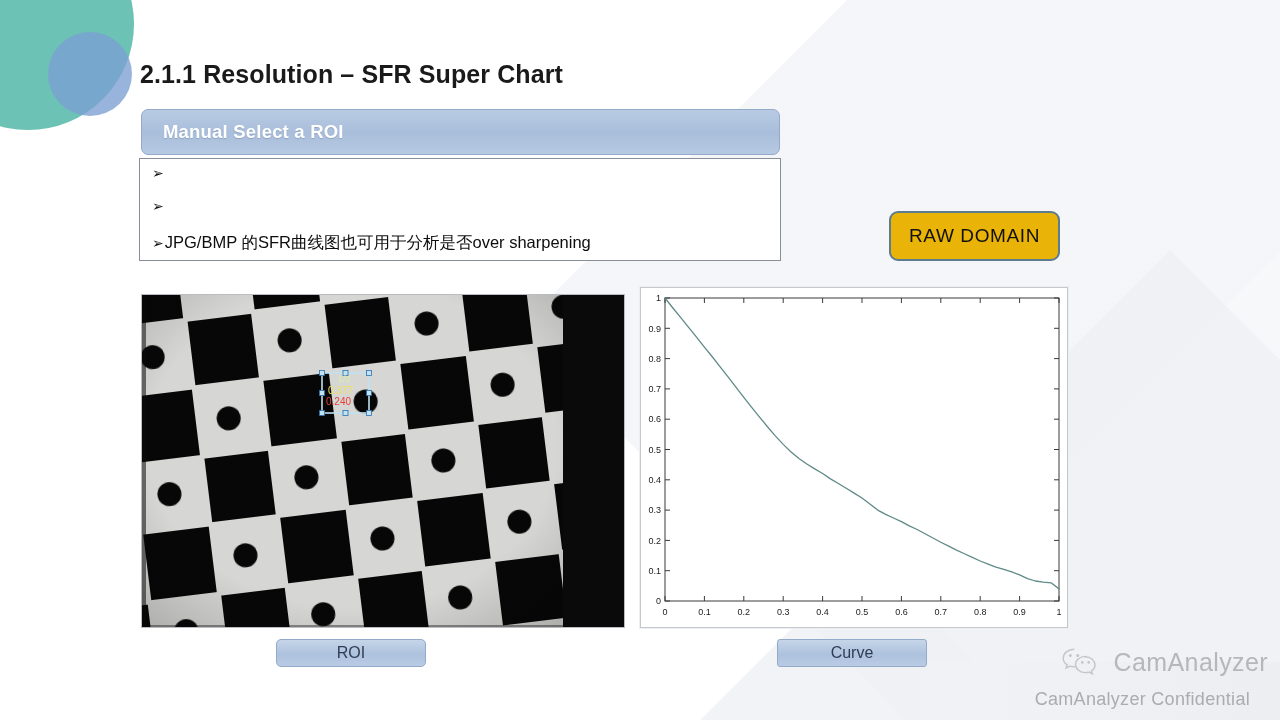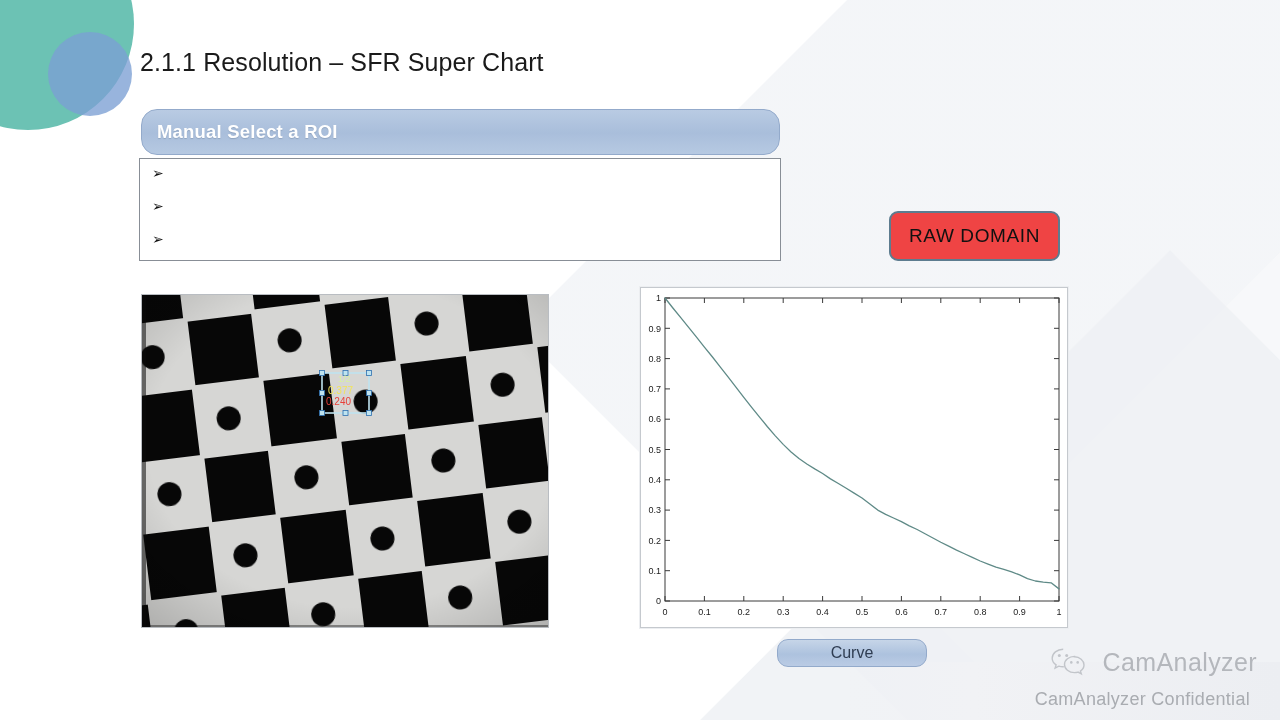--- a/index.html
+++ b/index.html
@@ -61,39 +61,39 @@
     left: 48px; top: 32px;
     width: 84px; height: 84px;
     border-radius: 50%;
     background: #7b9fd4;
     opacity: .78;
   }
 
   
   .page-title {
     position: absolute;
-    left: 140px; top: 48px;
+    left: 140px; top: 60px;
     font-size: 25px;
-    font-weight: normal;
+    font-weight: bold;
     color: #1a1a1a;
     letter-spacing: .1px;
     white-space: nowrap;
   }
 
   
   .banner {
     position: absolute;
     left: 141px; top: 109px;
     width: 639px; height: 46px;
-    border-radius: 16px;
+    border-radius: 7px;
     background: linear-gradient(180deg, #b9cbe3 0%, #a9bedb 52%, #b6c9e2 100%);
     border: 1px solid #93aacb;
     display: flex;
     align-items: center;
-    padding-left: 15px;
+    padding-left: 21px;
   }
   .banner-text {
     color: #ffffff;
     font-size: 18.5px;
     font-weight: bold;
     letter-spacing: .2px;
     text-shadow: 0 1px 1px rgba(120,140,168,.55);
   }
 
   
@@ -121,76 +121,76 @@
   }
   .bullet-text { font-size: 16.5px; color: #0d0d0d; }
 
   
   .raw-domain {
     position: absolute;
     left: 889px; top: 211px;
     width: 171px; height: 50px;
     border: 2px solid #5d7c8f;
     border-radius: 9px;
-    background: #ef4444;
+    background: #eab308;
     display: flex;
     align-items: center;
     justify-content: center;
   }
   .raw-domain-text {
     font-size: 19px;
     color: #111;
     letter-spacing: .6px;
   }
 
   
   .photo-frame {
     position: absolute;
     left: 141px; top: 294px;
-    width: 408px; height: 334px;
+    width: 484px; height: 334px;
     border: 1px solid #b9bdc2;
     background: #000;
     overflow: hidden;
   }
   .photo-inner { position: absolute; inset: 0; overflow: hidden; background:#0a0a0a; }
 
   .roi-label {
     position: absolute;
     left: 276px; top: 639px;
     width: 150px; height: 28px;
     border-radius: 5px;
     background: linear-gradient(180deg,#c6d5e8 0%, #adc2de 55%, #bacbe4 100%);
     border: 1px solid #93aacb;
     display: flex; align-items: center; justify-content: center;
   }
   .curve-label {
     position: absolute;
     left: 777px; top: 639px;
     width: 150px; height: 28px;
-    border-radius: 11px;
+    border-radius: 3px;
     background: linear-gradient(180deg,#c6d5e8 0%, #adc2de 55%, #bacbe4 100%);
     border: 1px solid #93aacb;
     display: flex; align-items: center; justify-content: center;
   }
   .cap-text { font-size: 16px; color: #2f3d52; }
 
   
   .plot-frame {
     position: absolute;
     left: 640px; top: 287px;
     width: 428px; height: 341px;
     background: #ffffff;
     border: 1px solid #c5c9ce;
     box-shadow: 0 0 0 1px #eceef1;
   }
 
   
   .brand {
     position: absolute;
-    right: 23px; bottom: 42px;
+    right: 12px; bottom: 42px;
     display: flex; align-items: center; gap: 14px;
   }
   .brand-name {
     font-size: 25px;
     color: #b4b7bc;
     letter-spacing: .4px;
   }
   .confidential {
     position: absolute;
     right: 30px; bottom: 10px;
@@ -220,20 +220,21 @@
 
   <div class="bullet-box">
     <div class="bullet-row">
       <span class="bullet-arrow">➢</span>
     </div>
     <div class="bullet-row">
       <span class="bullet-arrow">➢</span>
     </div>
     <div class="bullet-row">
       <span class="bullet-arrow">➢</span>
+      <span class="bullet-text">JPG/BMP 的SFR曲线图也可用于分析是否over  sharpening</span>
     </div>
   </div>
 
   <div class="raw-domain">
     <span class="raw-domain-text">RAW DOMAIN</span>
   </div>
 
   <div class="photo-frame">
     <div class="photo-inner">
       <svg width="421" height="334" viewBox="0 0 421 334">
@@ -276,20 +277,23 @@
             <rect x="224.5" y="95.5" width="5" height="5"></rect>
           </g>
           <text x="196" y="87" font-family="'Liberation Sans',sans-serif" font-size="9" fill="#d8f0a0">1/2</text>
           <text x="186" y="99" font-family="'Liberation Sans',sans-serif" font-size="10" fill="#f2e45a">0.377</text>
           <text x="184" y="110" font-family="'Liberation Sans',sans-serif" font-size="10" fill="#e8413a">0.240</text>
         </g>
       </svg>
     </div>
   </div>
 
+  <div class="roi-label">
+    <span class="cap-text">ROI</span>
+  </div>
 
   <div class="plot-frame">
     <svg id="curve-svg" width="426" height="339" viewBox="0 0 426 339">
         <rect x="24" y="10" width="394" height="303" fill="#fff"></rect>
         <rect x="24" y="10" width="394" height="303" fill="none" stroke="#3a3a3a" stroke-width="1"></rect>
         <line x1="24" y1="313" x2="24" y2="308" stroke="#3a3a3a" stroke-width="1"></line>
         <line x1="24" y1="10" x2="24" y2="15" stroke="#3a3a3a" stroke-width="1"></line>
         <text x="24" y="327" text-anchor="middle" font-size="9" fill="#222" font-family="'Liberation Sans',sans-serif">0</text>
         <line x1="63.400000000000006" y1="313" x2="63.400000000000006" y2="308" stroke="#3a3a3a" stroke-width="1"></line>
         <line x1="63.400000000000006" y1="10" x2="63.400000000000006" y2="15" stroke="#3a3a3a" stroke-width="1"></line>

